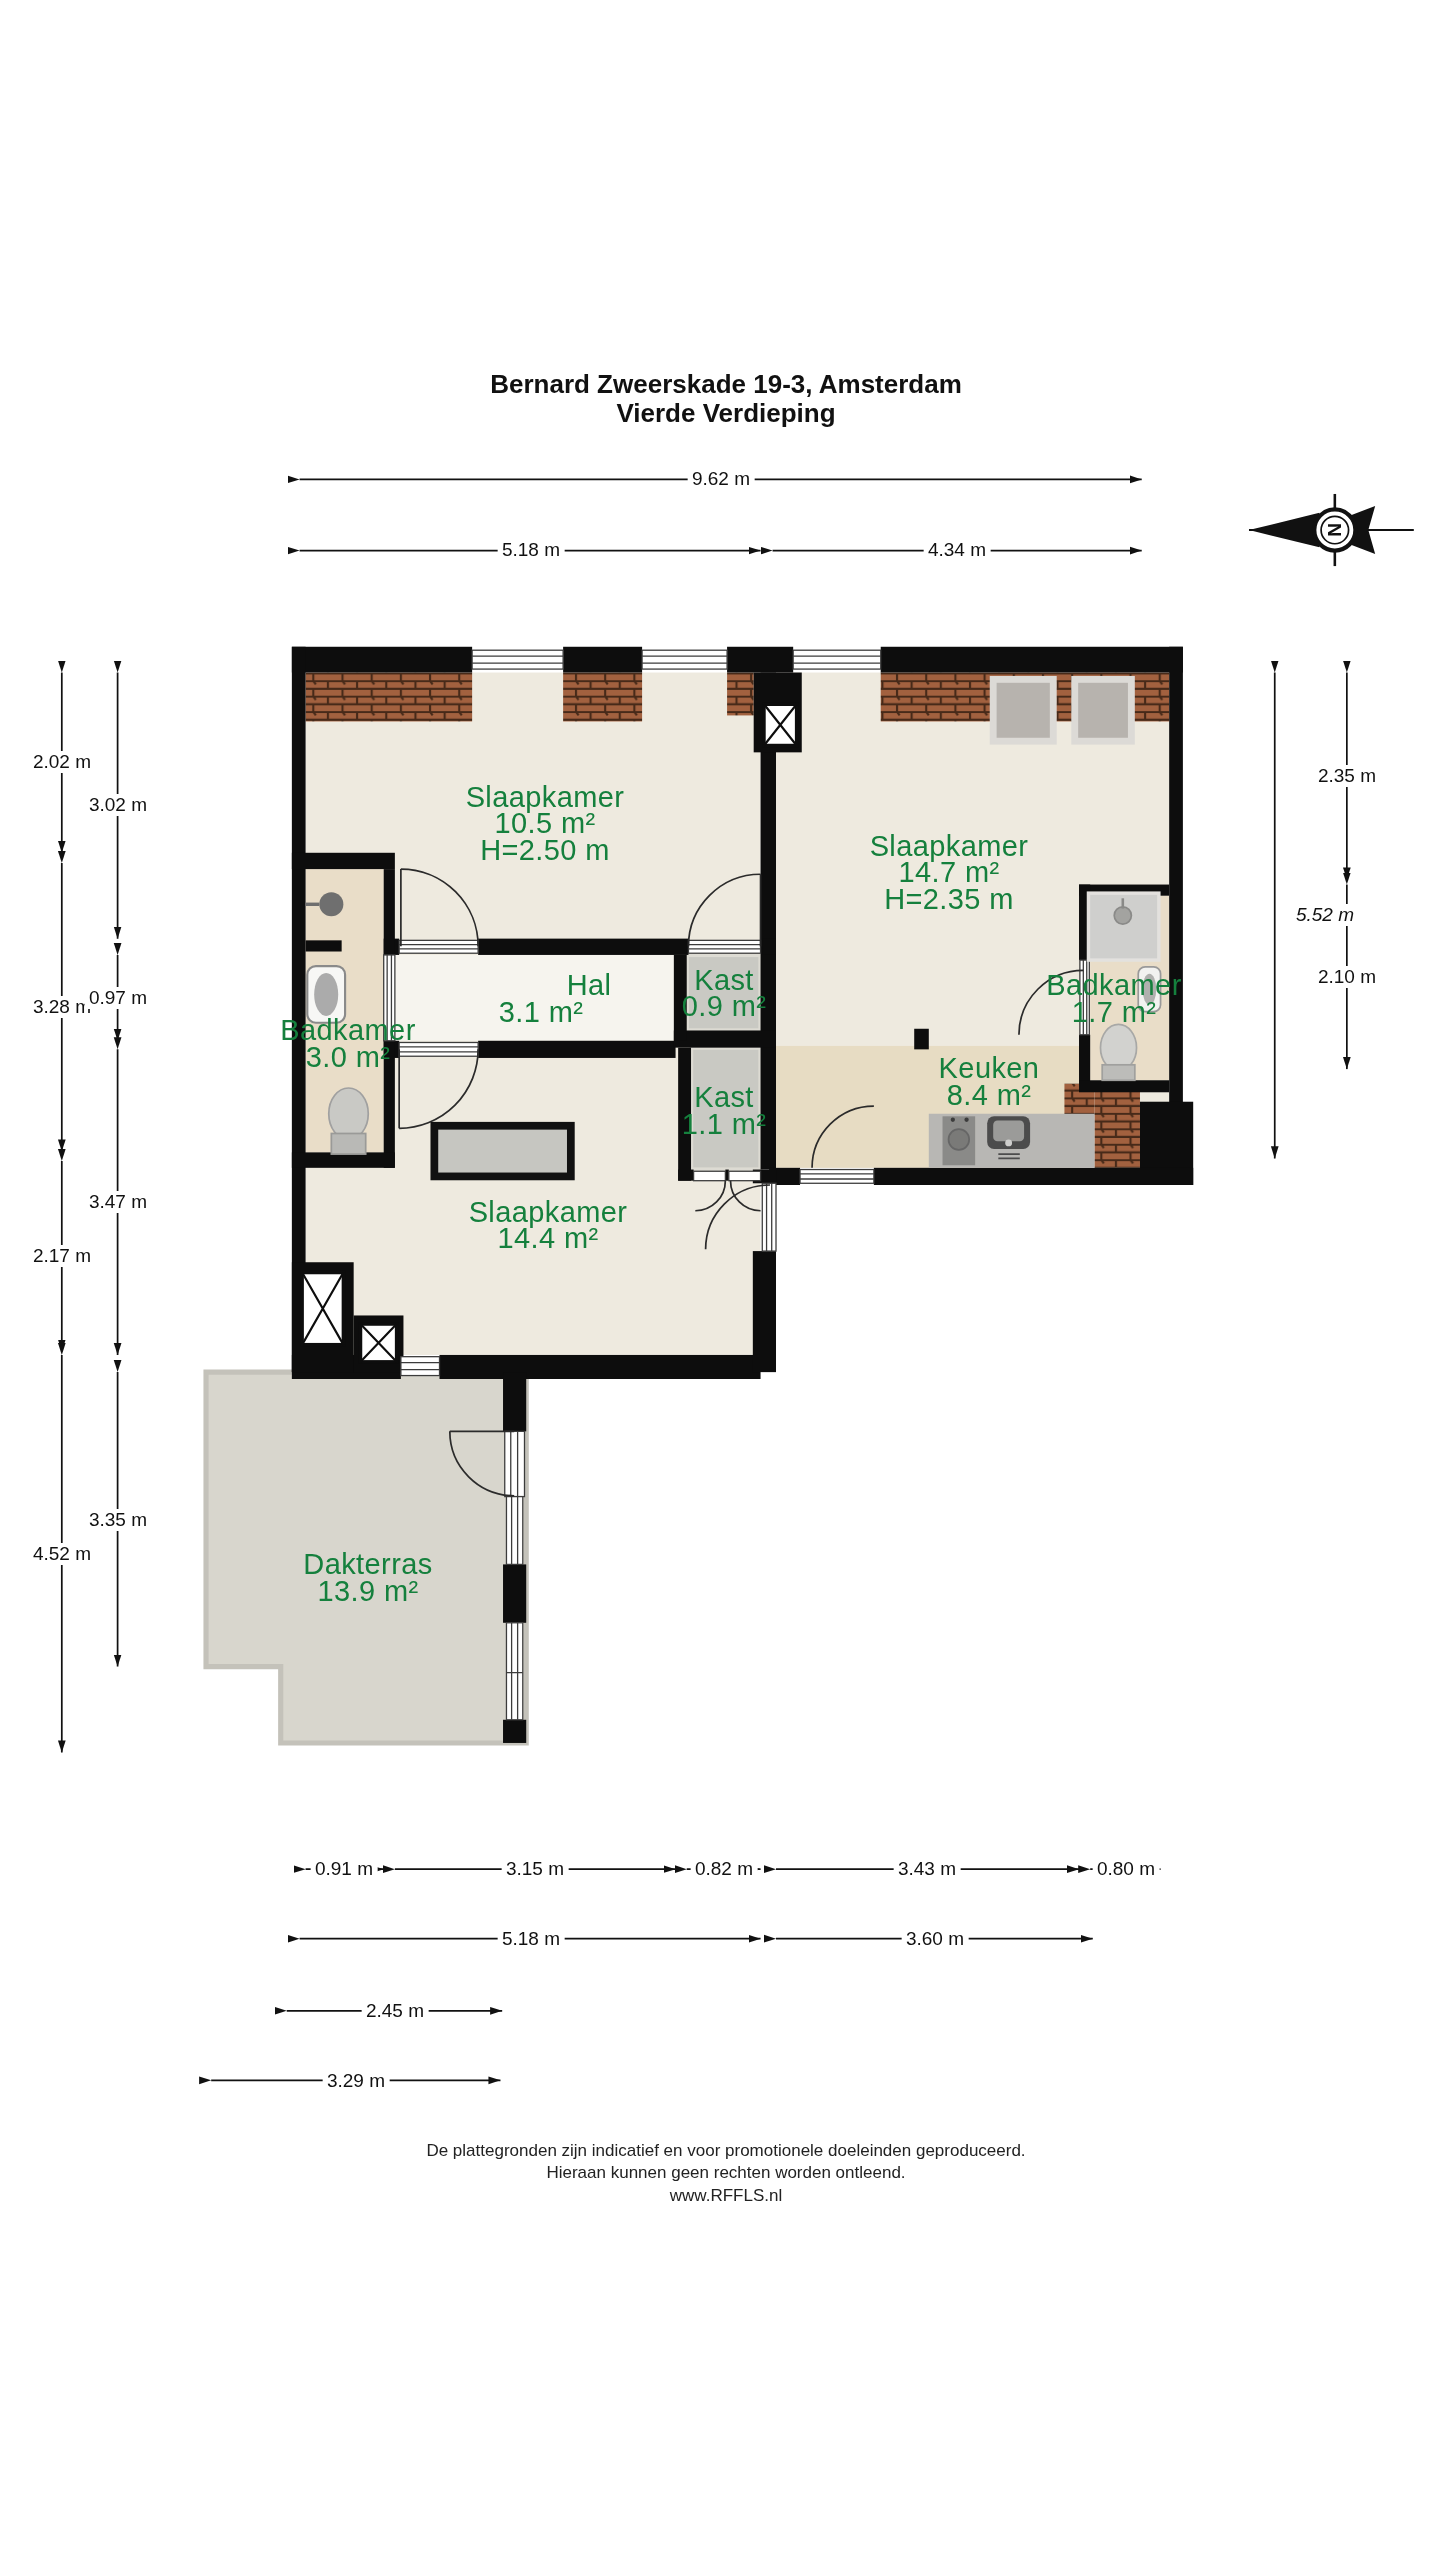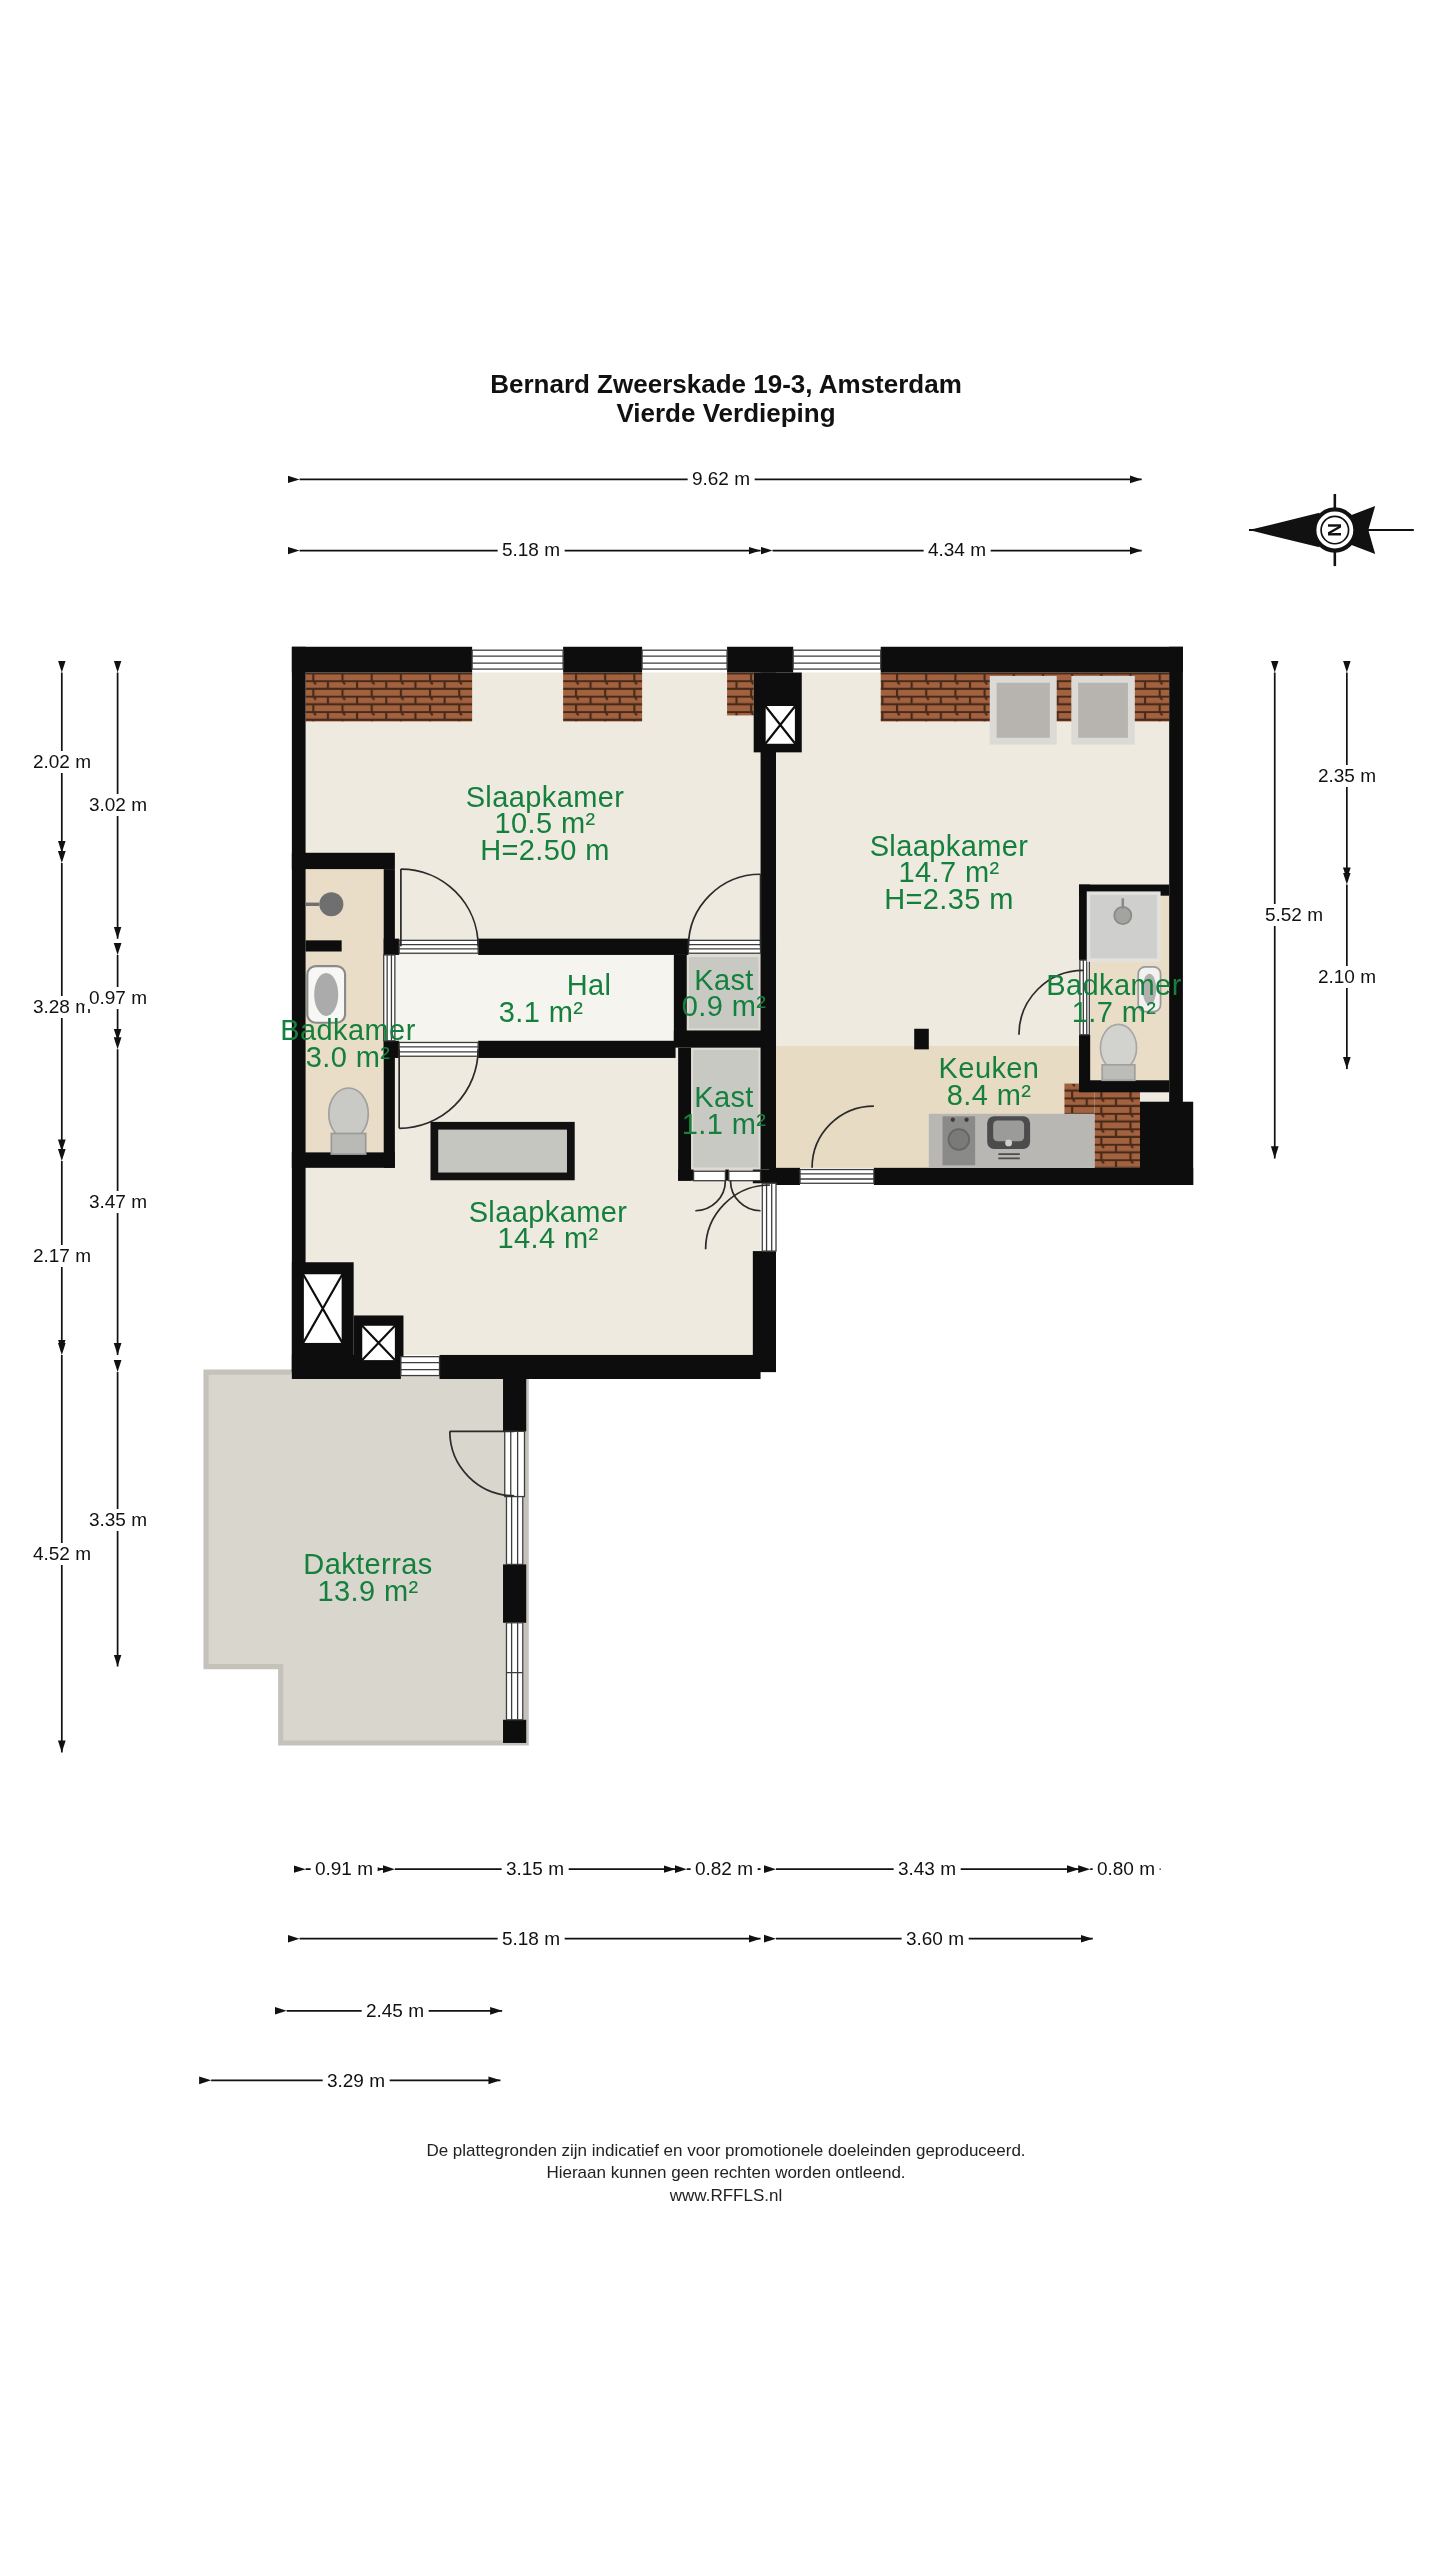--- a/index.html
+++ b/index.html
@@ -256,21 +256,21 @@
 <div class="lbl dim" style="left:531px;top:550px;">5.18 m</div>
 <div class="lbl dim" style="left:957px;top:550px;">4.34 m</div>
 <div class="lbl dim" style="left:62px;top:762px;">2.02 m</div>
 <div class="lbl dim" style="left:62px;top:1007px;">3.28 m</div>
 <div class="lbl dim" style="left:62px;top:1256px;">2.17 m</div>
 <div class="lbl dim" style="left:62px;top:1554px;">4.52 m</div>
 <div class="lbl dim" style="left:118px;top:805px;">3.02 m</div>
 <div class="lbl dim" style="left:118px;top:998px;">0.97 m</div>
 <div class="lbl dim" style="left:118px;top:1202px;">3.47 m</div>
 <div class="lbl dim" style="left:118px;top:1520px;">3.35 m</div>
-<div class="lbl dim" style="left:1294px;top:915px;">5.52 m</div>
+<div class="lbl dim" style="left:1325px;top:915px;font-style:italic;">5.52 m</div>
 <div class="lbl dim" style="left:1347px;top:776px;">2.35 m</div>
 <div class="lbl dim" style="left:1347px;top:977px;">2.10 m</div>
 <div class="lbl dim" style="left:344px;top:1869px;">0.91 m</div>
 <div class="lbl dim" style="left:535px;top:1869px;">3.15 m</div>
 <div class="lbl dim" style="left:724px;top:1869px;">0.82 m</div>
 <div class="lbl dim" style="left:927px;top:1869px;">3.43 m</div>
 <div class="lbl dim" style="left:1126px;top:1869px;">0.80 m</div>
 <div class="lbl dim" style="left:531px;top:1939px;">5.18 m</div>
 <div class="lbl dim" style="left:935px;top:1939px;">3.60 m</div>
 <div class="lbl dim" style="left:395px;top:2011px;">2.45 m</div>

